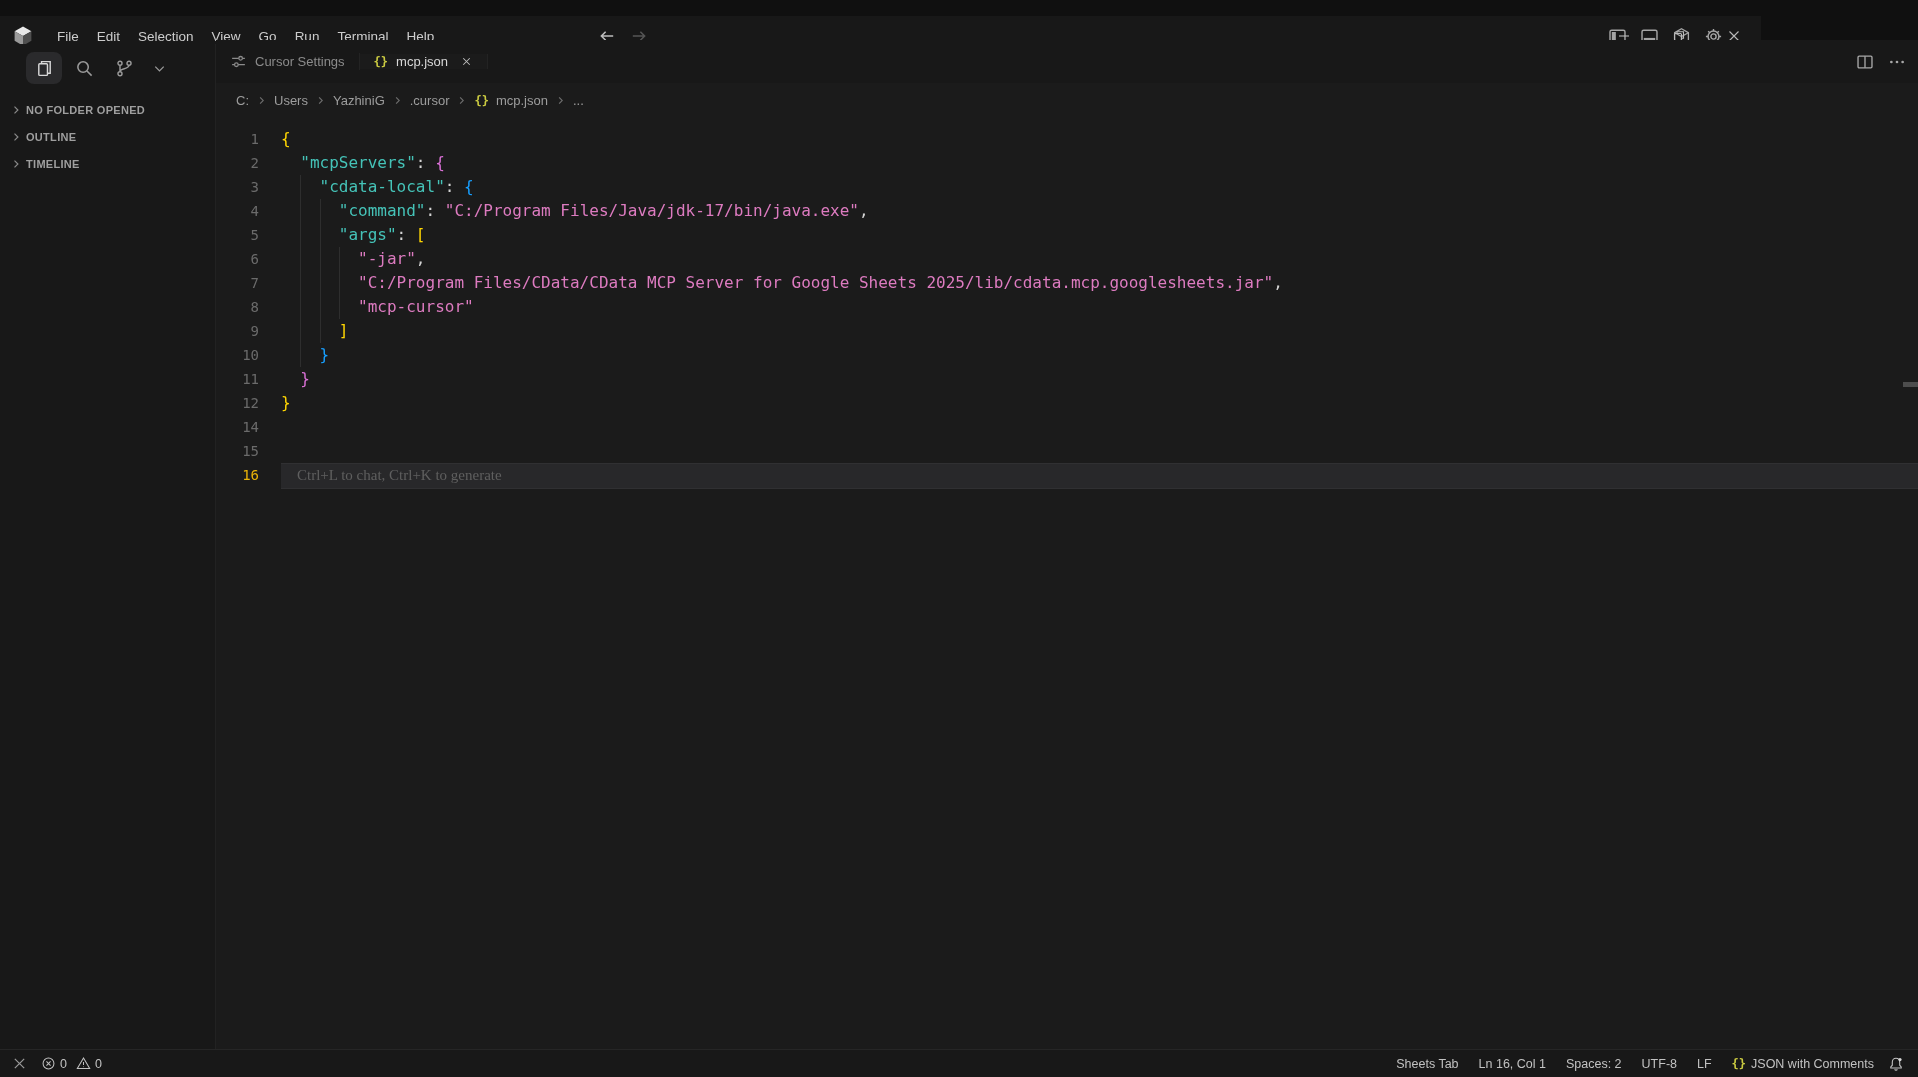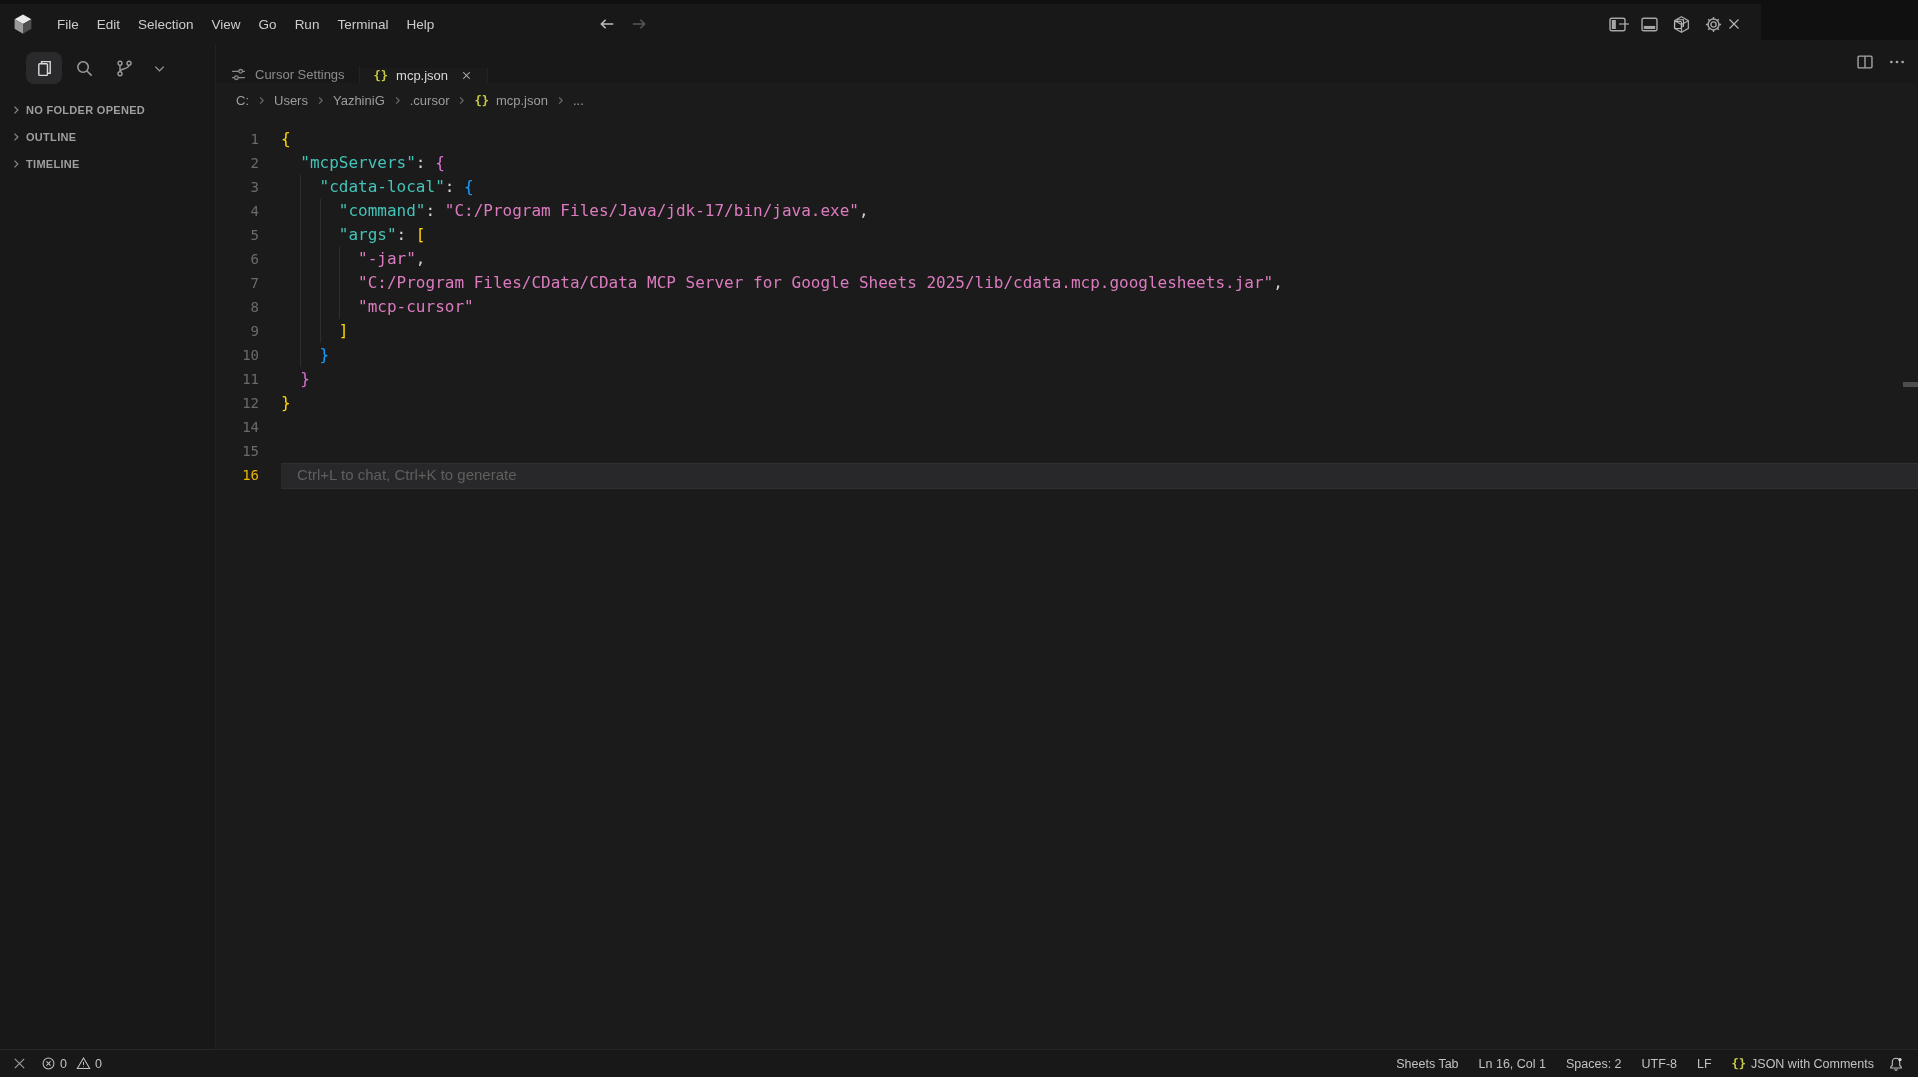--- a/index.html
+++ b/index.html
@@ -2,21 +2,21 @@
 <html><head>
 <meta charset="utf-8">
 <style>
   html,body{margin:0;padding:0;background:#101010;}
   body{width:1918px;height:1077px;position:relative;overflow:hidden;
        font-family:"Liberation Sans",sans-serif;color:#cccccc;-webkit-font-smoothing:antialiased;}
   svg{display:block;}
   .icon{display:inline-flex;align-items:center;justify-content:center;flex:none;}
 
   
-  #titlebar{position:absolute;left:0;top:4px;width:1761px;height:40px;background:#181818;}
+  #titlebar{position:absolute;left:0;top:16px;width:1761px;height:40px;background:#181818;}
   #app-logo{position:absolute;left:12px;top:9px;width:22px;height:22px;}
   #menus{position:absolute;left:48px;top:0;height:40px;display:flex;align-items:center;}
   .menu-item{padding:4px 9px;font-size:13.5px;color:#cccccc;border-radius:5px;cursor:default;}
   #nav-arrows{position:absolute;left:598px;top:0;height:40px;display:flex;align-items:center;gap:14px;}
   .nav-btn{color:#bdbdbd;}
   .nav-btn.disabled{color:#555555;}
   #searchbox{position:absolute;left:681px;top:7px;width:624px;height:26px;background:#242425;
              border:1px solid #363637;border-radius:6px;display:flex;align-items:center;justify-content:center;
              gap:7px;color:#8f8f8f;font-size:13px;}
   #tb-icons{position:absolute;left:1607px;top:0;height:40px;display:flex;align-items:center;gap:12px;color:#a6a6a6;}
@@ -48,21 +48,21 @@
 
   
   #code-area{position:relative;flex:1;padding-top:9px;font-family:"DejaVu Sans Mono",monospace;font-size:16px;overflow:hidden;}
   .code-row{display:flex;height:24px;line-height:24px;}
   .ln{flex:0 0 43px;text-align:right;font-size:14px;color:#6b6b6b;user-select:none;}
   .code-row.current .ln{color:#eab308;}
   .code-text{position:relative;margin-left:22px;white-space:pre;}
   .code-row.current .code-text{flex:1;background:#28282a;border-top:1px solid #303032;border-bottom:1px solid #303032;
                                height:24px;line-height:22px;padding-left:16px;}
   .guide{position:absolute;top:0;bottom:0;width:1px;background:#2e2e2e;}
-  .ghost{font-family:Liberation Sans, sans-serif;font-size:15px;color:#5f5f5f;}
+  .ghost{font-family:Liberation Serif, serif;font-size:15px;color:#5f5f5f;}
   #scrollmark{position:absolute;right:0;top:342px;width:15px;height:5px;background:#4d4d4d;}
 
   
   #statusbar{position:absolute;left:0;bottom:0;width:1918px;height:27px;background:#181818;border-top:1px solid #262626;
              display:flex;align-items:center;font-size:12.5px;color:#c2c2c2;}
   #sb-left{display:flex;align-items:center;gap:14px;padding-left:12px;}
   #sb-right{margin-left:auto;display:flex;align-items:center;gap:20px;padding-right:14px;}
   .sb-item{display:flex;align-items:center;gap:5px;}
   .sb-problems{display:flex;align-items:center;gap:4px;}
   .sb-problems .icon{color:#c2c2c2;}
@@ -198,21 +198,21 @@
             <path d="M6 3.5L10.5 8 6 12.5"></path>
           </svg>
         </span>
         <span class="lbl">TIMELINE</span>
       </div>
     </div>
 </div>
 
 <div id="editor-group">
   <div id="tabbar">
-    <div id="tabs-host" style="display:flex;align-items:flex-end;">
+    <div id="tabs-host" style="display:flex;align-items:center;">
         <div class="tab">
           <span class="icon">
             <svg width="17" height="17" viewBox="0 0 16 16" stroke="currentColor" fill="none" stroke-width="1.2">
               <path d="M2 5h12M2 11h12"></path>
               <circle cx="10" cy="5" r="1.7" fill="#181818"></circle>
               <circle cx="6" cy="11" r="1.7" fill="#181818"></circle>
             </svg>
           </span>
           <span>Cursor Settings</span>
         </div>

